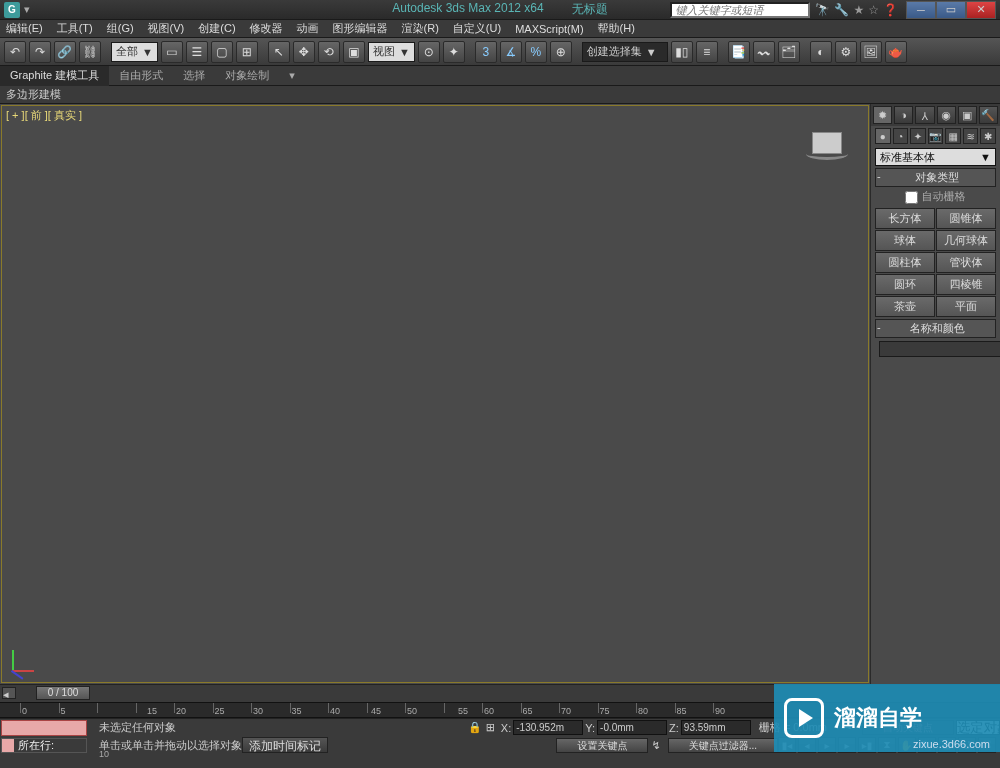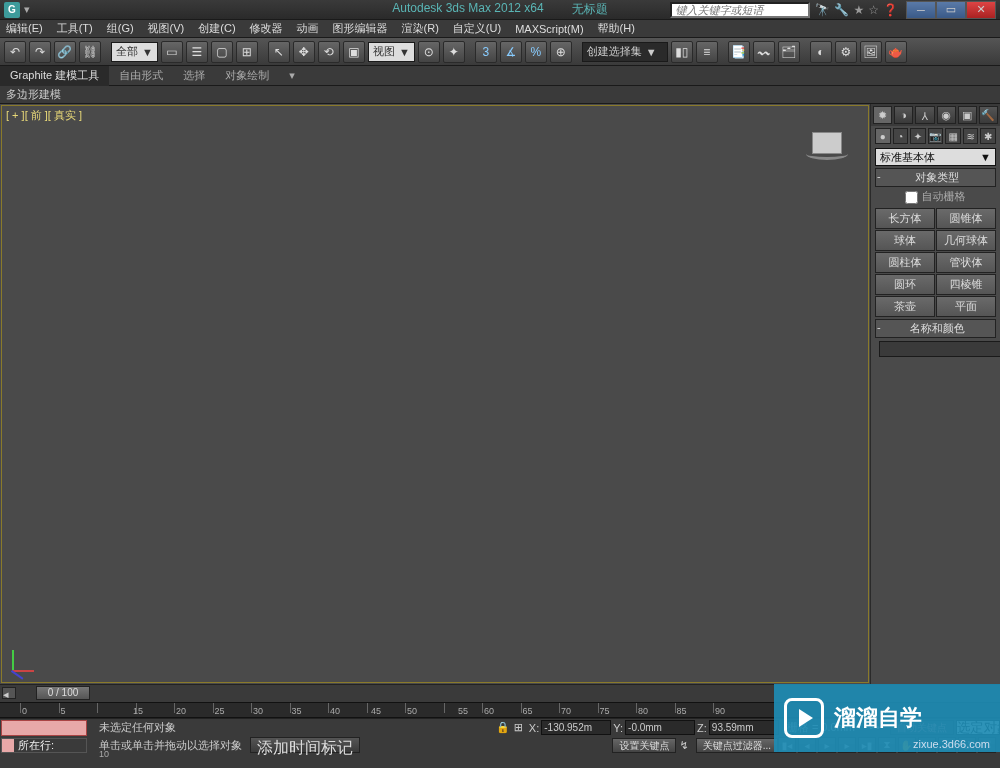--- a/index.html
+++ b/index.html
@@ -72,30 +72,30 @@
 .ruler{ height:16px; background:#2a2a2a; position:relative; border-top:1px solid #111; border-bottom:1px solid #111;}
 .ruler-tick{position:absolute;top:0;width:1px;height:10px;background:#666;}
 .ruler-label{position:absolute;top:3px;font-size:9px;color:#aaa;}
 .statusrow{ height:18px; display:flex; align-items:center; background:#3a3a3a; border-top:1px solid #222;}
 .status-left{ width:86px; background:#e8a8a8; height:16px; border:1px solid #a44; margin-left:1px;}
 .status-text{ margin-left:12px; color:#ccc;}
 .lock-icon{margin-left:auto;margin-right:4px;color:#aaa;}
 .coord-box{ width:70px; height:15px; background:#2a2a2a; border:1px solid #111; color:#ccc; padding:0 2px; font-size:10px; display:flex;align-items:center;}
 .coord-lbl{color:#ccc;margin:0 2px;}
 .grid-txt{color:#ccc;margin:0 8px;}
-.key-btn{ height:15px; padding:0 6px; background:linear-gradient(#666,#444); border:1px solid #222; color:#ddd; font-size:10px; margin-left:4px;}
+.key-btn{ height:15px; padding:0 20px; background:linear-gradient(#666,#444); border:1px solid #222; color:#ddd; font-size:10px; margin-left:4px;}
 .key-btn.red{background:#3a3a3a;color:#d88;}
 .sel-input{width:44px;height:15px;background:#ddd;border:1px solid #111;margin-left:2px;}
 .statusrow2{ height:18px; display:flex; align-items:center; background:#3a3a3a;}
 .row2-box{width:86px;height:15px;border:1px solid #555;margin-left:1px;display:flex;align-items:center;}
 .row2-prefix{background:#e8a8a8;width:12px;height:13px;}
 .row2-lbl{color:#eee;margin-left:4px;}
 .nav-icons{display:flex;gap:2px;margin-left:auto;margin-right:4px;}
 .nav-btn{width:18px;height:16px;background:linear-gradient(#555,#3a3a3a);border:1px solid #222;display:flex;align-items:center;justify-content:center;font-size:10px;color:#ccc;}
-.time-btn{height:16px;padding:0 6px;background:linear-gradient(#555,#3a3a3a);border:1px solid #222;color:#ddd;font-size:16px;margin-left:8px;}
+.time-btn{height:16px;padding:0 6px;background:linear-gradient(#555,#3a3a3a);border:1px solid #222;color:#ddd;font-size:12px;}
 
 
 .watermark{ position:absolute; right:0; bottom:16px; width:226px; height:68px; background:rgba(30,140,180,0.92); display:flex; align-items:center; gap:10px; padding:0 10px;}
 .wm-icon{width:40px;height:40px;border:3px solid #fff;border-radius:8px;display:flex;align-items:center;justify-content:center;}
 .wm-play{width:0;height:0;border-left:14px solid #fff;border-top:9px solid transparent;border-bottom:9px solid transparent;margin-left:4px;}
 .wm-text{color:#fff;font-size:22px;font-weight:bold;}
 .wm-url{position:absolute;right:10px;bottom:2px;color:#cde;font-size:11px;}
 </style>
 </head>
 <body>
@@ -262,21 +262,21 @@
     <div class="ts-handle">0 / 100</div>
   </div>
   <div class="ruler" id="ruler">
       <div class="ruler-tick" style="left: 20px;"></div>
       <div class="ruler-label" style="left: 22px;">0</div>
       <div class="ruler-tick" style="left: 58.5px;"></div>
       <div class="ruler-label" style="left: 60.5px;">5</div>
       <div class="ruler-tick" style="left: 97px;"></div>
       <div class="ruler-label" style="left: 99px; margin-top: 43px;">10</div>
       <div class="ruler-tick" style="left: 135.5px;"></div>
-      <div class="ruler-label" style="left: 133px;">15</div>
+      <div class="ruler-label" style="left: 147px;">15</div>
       <div class="ruler-tick" style="left: 174px;"></div>
       <div class="ruler-label" style="left: 176px;">20</div>
       <div class="ruler-tick" style="left: 212.5px;"></div>
       <div class="ruler-label" style="left: 214.5px;">25</div>
       <div class="ruler-tick" style="left: 251px;"></div>
       <div class="ruler-label" style="left: 253px;">30</div>
       <div class="ruler-tick" style="left: 289.5px;"></div>
       <div class="ruler-label" style="left: 291.5px;">35</div>
       <div class="ruler-tick" style="left: 328px;"></div>
       <div class="ruler-label" style="left: 330px;">40</div>

